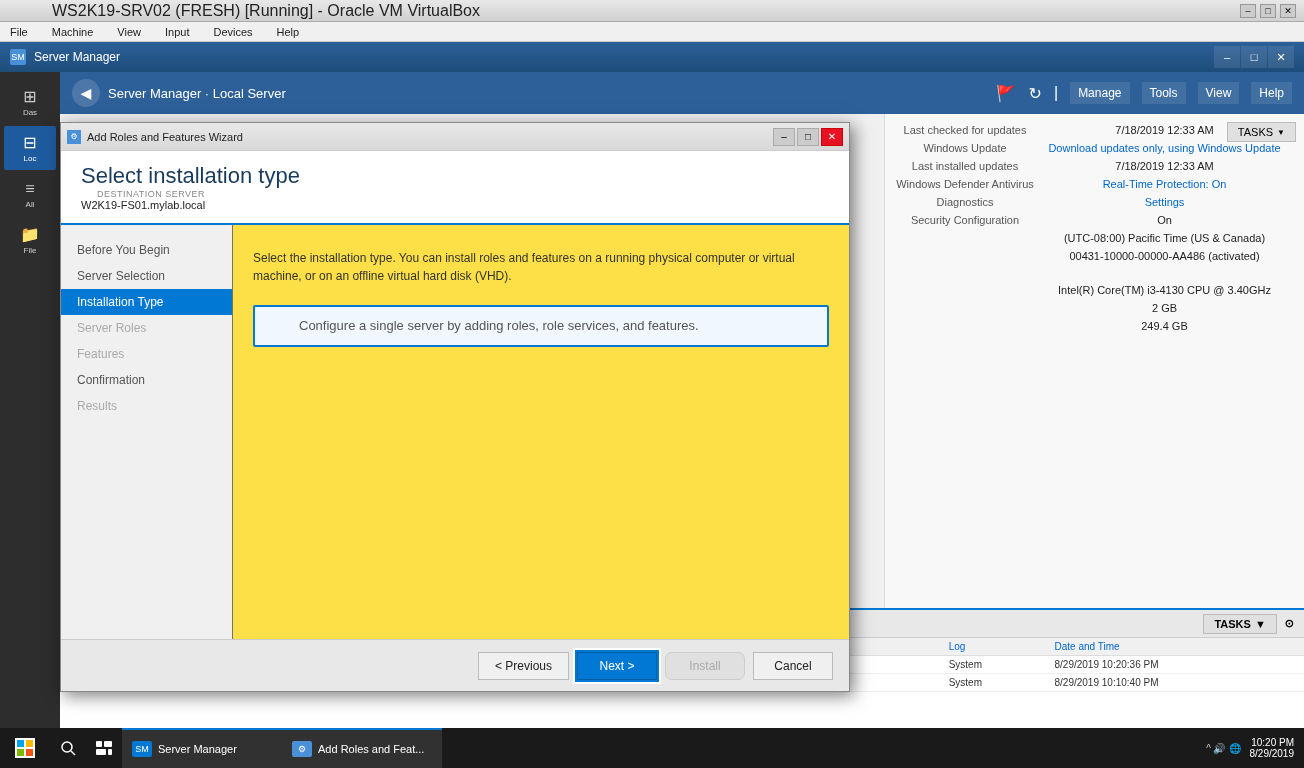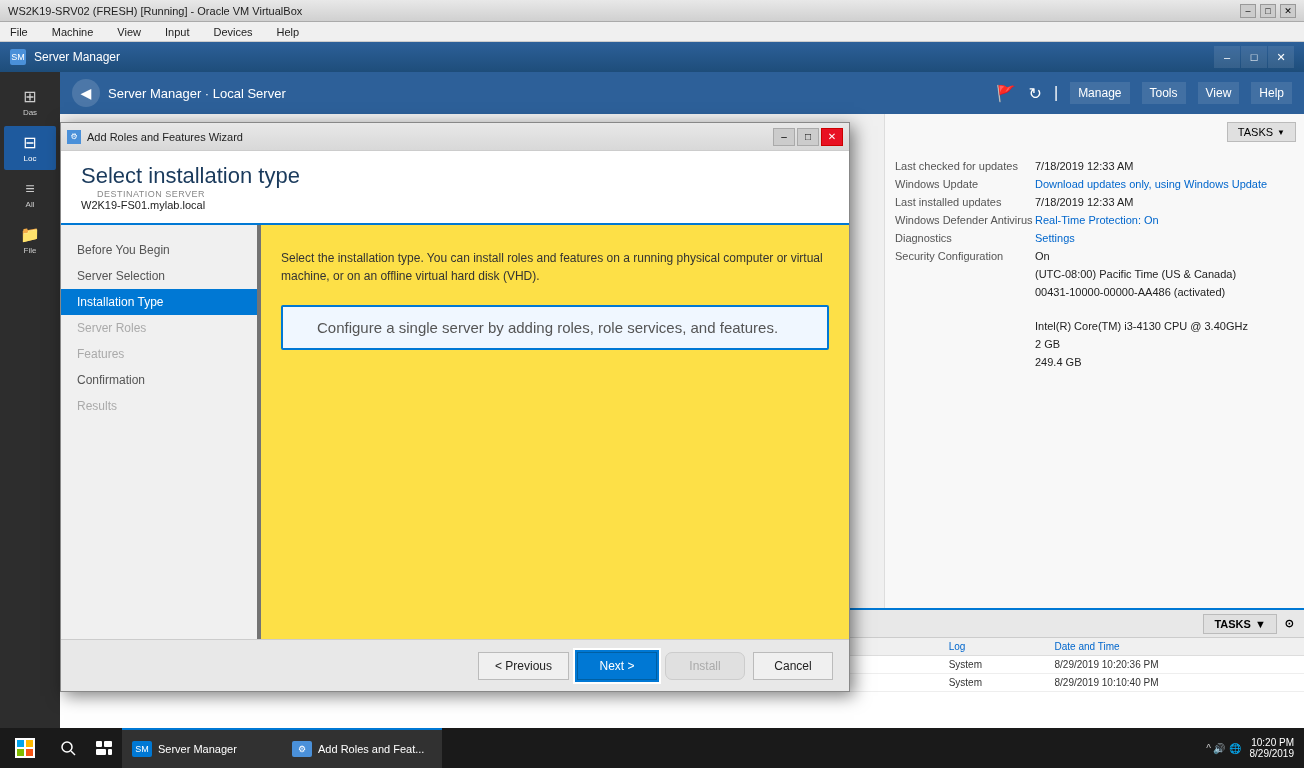--- a/index.html
+++ b/index.html
@@ -18,22 +18,23 @@
       width: 100%;
       height: 22px;
       background: linear-gradient(to bottom, #e8e8e8, #d0d0d0);
       display: flex;
       align-items: center;
       justify-content: space-between;
       padding: 0 8px;
       border-bottom: 1px solid #aaa;
     }
     .vbox-titlebar-title {
-      font-size: 11px;
+      font-size: 16px;
       color: #222;
+      margin-left: 44px;
     }
     .vbox-titlebar-controls {
       display: flex;
       gap: 4px;
     }
     .vbox-titlebar-btn {
       width: 16px;
       height: 14px;
       background: #ccc;
       border: 1px solid #999;
@@ -510,24 +511,24 @@
 
     
     .dialog-content {
       flex: 1;
       display: flex;
       overflow: hidden;
     }
 
     
     .dialog-nav {
-      width: 200px;
+      width: 172px;
       background: #f0f0f0;
       padding: 12px 0;
-      border-right: 4px solid #737373;
+      border-right: 1px solid #737373;
     }
     .dialog-nav-item {
       padding: 6px 16px;
       font-size: 12px;
       color: #555;
       cursor: pointer;
       display: flex;
       align-items: center;
     }
     .dialog-nav-item.active {
@@ -587,23 +588,23 @@
       height: 6px;
       border-radius: 50%;
       background: #0078d4;
     }
     .radio-label {
       font-size: 13px;
       font-weight: 600;
       color: #222;
     }
     .radio-desc {
-      font-size: 15px;
+      font-size: 13px;
       color: #555;
-      margin-left: 22px;
+      margin-left: 32px;
       line-height: 1.4;
     }
 
     
     .dialog-footer {
       height: 52px;
       background: #e8e8e8;
       border-top: 1px solid #ccc;
       display: flex;
       align-items: center;
@@ -717,21 +718,21 @@
         <div class="sm-body">
           <div class="sm-bg-content">
 
             <div class="properties-panel">
               <div class="tasks-bar">
                 <div class="tasks-btn">
                   <span>TASKS</span>
                   <span class="tasks-chevron">▼</span>
                 </div>
               </div>
-              <div style="margin-top:36px;">
+              <div style="text-align:center;">
                 <div class="prop-row">
                   <span class="prop-label">Last checked for updates</span>
                   <span class="prop-value">7/18/2019 12:33 AM</span>
                 </div>
                 <div class="prop-row">
                   <span class="prop-label">Windows Update</span>
                   <span class="prop-value link">Download updates only, using Windows Update</span>
                 </div>
                 <div class="prop-row">
                   <span class="prop-label">Last installed updates</span>

